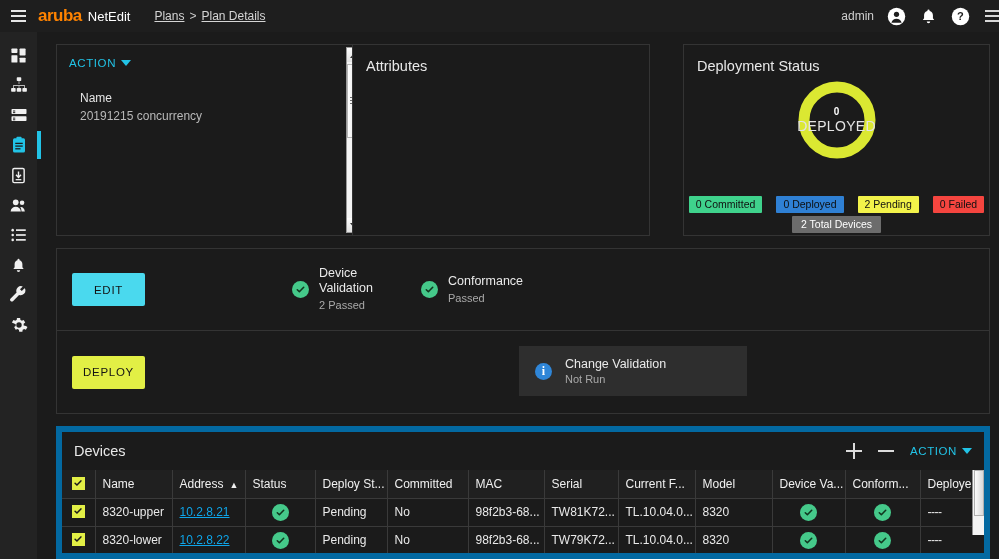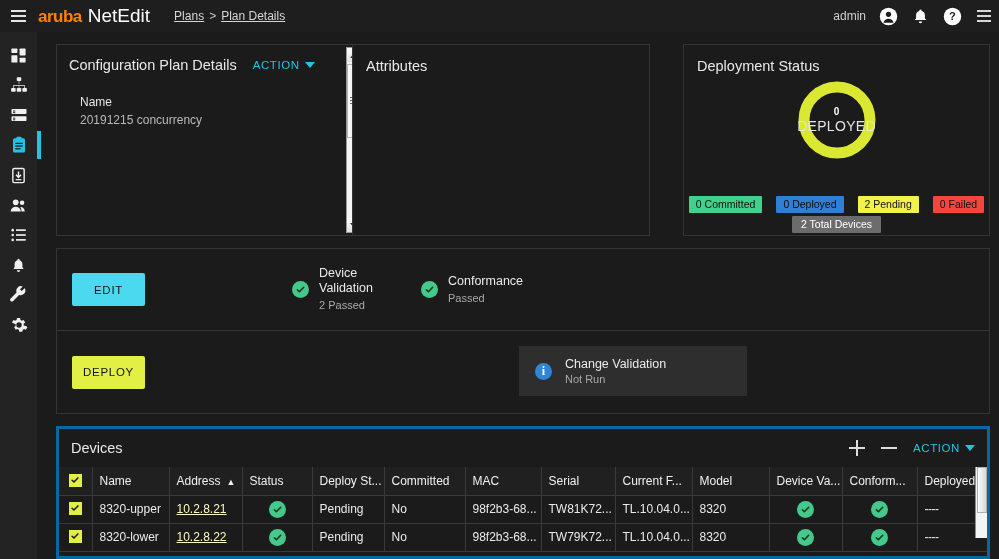--- a/index.html
+++ b/index.html
@@ -14,27 +14,27 @@
   
   .topbar {
     position: absolute; top: 0; left: 0; width: 999px; height: 32px;
     background: #1e1e1e; display: flex; align-items: center;
   }
   .hamburger { width: 36px; height: 32px; display: flex; flex-direction: column;
     align-items: center; justify-content: center; gap: 3px; cursor: pointer; }
   .hamburger span { display: block; width: 15px; height: 2px; background: #e6e6e6; }
   .brand { display: flex; align-items: baseline; gap: 6px; margin-left: 2px; }
   .brand-aruba { color: #ff8300; font-size: 17px; font-weight: bold; letter-spacing: -0.5px; }
-  .brand-net { color: #ffffff; font-size: 19px; }
+  .brand-net { color: #ffffff; font-size: 13px; }
   .crumbs { margin-left: 24px; display: flex; align-items: center; gap: 5px;
     font-size: 12px; color: #c9c9c9; }
   .crumbs a { color: #d5d5d5; text-decoration: underline; cursor: pointer; }
   .crumbs .sep { color: #c9c9c9; text-decoration: none; }
   .topright { margin-left: auto; display: flex; align-items: center; gap: 13px;
-    padding-right: 8px; }
+    padding-right: 0; }
   .topright .uname { font-size: 12px; color: #cfcfcf; }
   .ticon { width: 19px; height: 19px; display: inline-block; cursor: pointer; }
   .ticon svg { display: block; }
   .topmenu { display: flex; flex-direction: column; gap: 3px; cursor: pointer; padding-left:2px;}
   .topmenu span { display: block; width: 14px; height: 2px; background: #d8d8d8; }
 
   
   .rail {
     position: absolute; top: 32px; left: 0; width: 37px; height: 527px;
     background: #232323; padding-top: 8px;
@@ -113,21 +113,21 @@
   .v-name { font-size: 12.5px; color: #eaeaea; }
   .v-sub  { font-size: 11px; color: #a9a9a9; margin-top: 2px; }
   .changebox { position: absolute; right: 242px; top: 15px; width: 228px; height: 50px;
     background: #2e2e2e; display: flex; align-items: center; gap: 13px; padding-left: 16px; }
   .info-dot { width: 17px; height: 17px; border-radius: 50%; background: #2f86d8;
     color: #fff; font-size: 12px; font-weight: bold; display: flex;
     align-items: center; justify-content: center; font-family: "Liberation Serif", serif; }
 
   
   #panel-devices { position: absolute; left: 56px; top: 426px; width: 934px; height: 133px;
-    border: 3px solid #0369a1; background: #1b1b1b; overflow: hidden; }
+    border: 6px solid #0369a1; background: #1b1b1b; overflow: hidden; }
   .dev-head { height: 38px; display: flex; align-items: center; padding: 0 0 0 12px; }
   .dev-title { font-size: 14.5px; color: #e8e8e8; }
   .dev-tools { margin-left: auto; display: flex; align-items: center; gap: 16px; padding-right: 12px; }
   .plusbtn, .minusbtn { position: relative; width: 16px; height: 16px; cursor: pointer; }
   .plusbtn::before, .plusbtn::after, .minusbtn::before {
     content: ""; position: absolute; background: #dcdcdc; }
   .plusbtn::before { left: 0; top: 7px; width: 16px; height: 2px; }
   .plusbtn::after  { top: 0; left: 7px; width: 2px; height: 16px; }
   .minusbtn::before { left: 0; top: 7px; width: 16px; height: 2px; }
 
@@ -136,21 +136,21 @@
     border: 1px solid #3a3a3a; border-left: none; border-top: none;
     height: 28px; padding: 0 7px; text-align: left; font-weight: normal;
     font-size: 12px; color: #eaeaea; overflow: hidden; white-space: nowrap; }
   table.devtab th { background: #202020; color: #f0f0f0; font-size: 12px; }
   table.devtab td { background: #1b1b1b; }
   .cellchk { text-align: center !important; padding: 0 !important; }
   .cbox { width: 13px; height: 13px; background: #e2ef45; display: inline-flex;
     align-items: center; justify-content: center; cursor: pointer; }
   .cbox svg { display: block; }
   .sortarrow { display: inline-block; margin-left: 6px; font-size: 9px; color: #f0f0f0; }
-  .ipcell { color: #fef9c3; text-decoration: underline; cursor: pointer; }
+  .ipcell { color: #0ea5e9; text-decoration: underline; cursor: pointer; }
   .ctr { text-align: center !important; }
   .dashes { color: #cfcfcf; letter-spacing: -0.5px; }
   .tbl-scroll { position: absolute; right: 0; top: 38px; width: 12px; bottom: 18px;
     background: #f4f4f4; border-left: 1px solid #8e8e8e; cursor: pointer; }
   .tbl-scroll .tthumb { position: absolute; top: 0; left: 1px; width: 10px; height: 46px;
     background: linear-gradient(90deg,#fbfbfb,#d9d9d9); border: 1px solid #b0b0b0; }
 </style>
 </head>
 <body>
 
@@ -295,21 +295,20 @@
       <span>
         <svg width="18" height="18" viewBox="0 0 24 24" fill="#f0f0f0">
             <path d="M12 8.4A3.6 3.6 0 1012 15.6 3.6 3.6 0 0012 8.4zm9.2 4.8l2.1 1.6-2.1 3.6-2.5-1a8 8 0 01-1.8 1l-.4 2.6h-4.2l-.4-2.6a8 8 0 01-1.8-1l-2.5 1-2.1-3.6 2.1-1.6a8 8 0 010-2.1L2.5 8.8l2.1-3.6 2.5 1a8 8 0 011.8-1l.4-2.6h4.2l.4 2.6a8 8 0 011.8 1l2.5-1 2.1 3.6-2.1 1.6a8 8 0 010 2.1z"></path>
           </svg>
       </span>
     </div>
   </div>
 
   <div class="card" id="card-plan">
     <div class="plan-head">
-      <span class="card-title">Configuration Plan Details</span>
       <span class="action-link">
         <span>ACTION</span>
         <span class="caret-down"></span>
       </span>
     </div>
     <div class="field" style="margin-top:22px">
       <div class="field-label">Name</div>
       <div class="field-value">20191215 concurrency</div>
     </div>
     <div class="vscroll">

